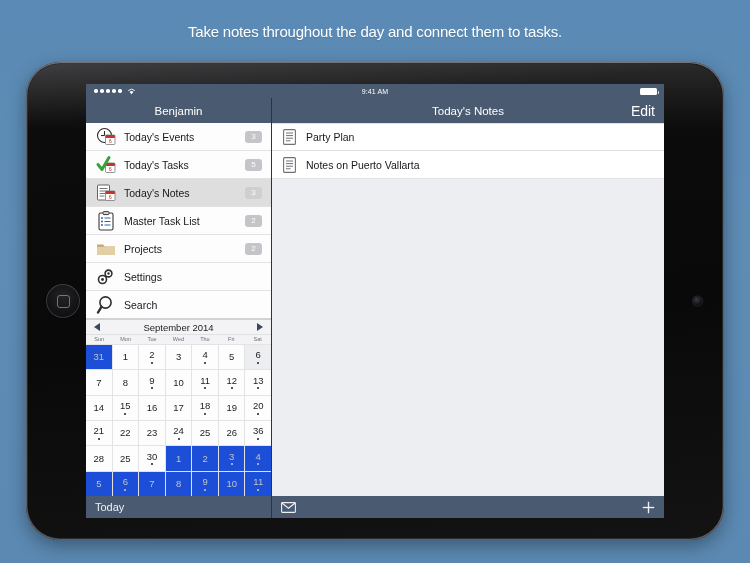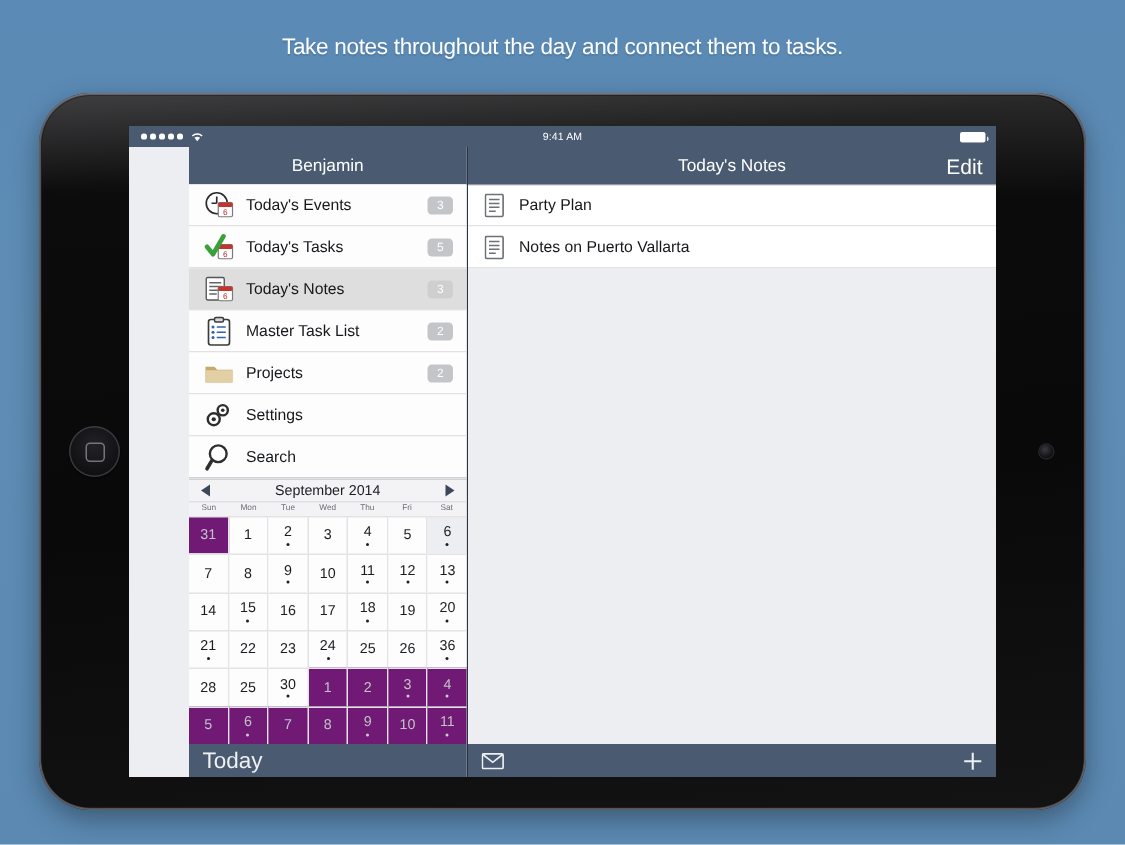--- a/index.html
+++ b/index.html
@@ -85,21 +85,21 @@
     position:absolute; right:7px; top:3.5px;
     width:17px; height:7px; border:1px solid rgba(255,255,255,0.85);
     border-radius:1.5px; background:#fff;
   }
   .sb-batt::after {
     content:""; position:absolute; right:-3px; top:2px;
     width:1.5px; height:3px; background:rgba(255,255,255,0.85);
     border-radius:0 1px 1px 0;
   }
 
-  .screen-body { flex:1; display:flex; min-height:0;margin-left:40px; }
+  .screen-body { flex:1; display:flex; min-height:0; }
 
   
   .pane-left {
     width:186px; flex:0 0 186px; display:flex; flex-direction:column;
     background:#fafafa; border-right:1px solid #2c3442;
   }
   .navbar {
     height:25px; background:#4a5a70; color:#fff;
     display:flex; align-items:center; justify-content:center;
     font-size:11.5px; flex:0 0 auto;
@@ -143,36 +143,36 @@
     flex:1; text-align:center; font-size:5.5px; color:#6b6e75; line-height:9px;
   }
   .cal-grid { flex:1; display:flex; flex-direction:column; }
   .cal-week { flex:1; display:flex; }
   .cal-cell {
     flex:1; position:relative; border-right:1px solid #e3e3e6; border-top:1px solid #e3e3e6;
     display:flex; flex-direction:column; align-items:center; justify-content:center;
     background:#fdfdfd;
   }
   .cal-cell:last-child { border-right:none; }
-  .cal-cell.out { background:#701a75; }
+  .cal-cell.out { background:#1d4ed8; }
   .cal-cell.today { background:#eceef2; }
   .cal-num { font-size:9.5px; color:#1b1d21; line-height:1; }
   .cal-cell.out .cal-num { color:#c2c3c7; }
   .cal-dot {
     width:2px; height:2px; border-radius:50%; background:#1b1d21;
     margin-top:2px;
   }
   .cal-cell.out .cal-dot { background:#cdced2; }
 
   
   .toolbar {
     height:22px; background:#4a5a70; display:flex; align-items:center;
     flex:0 0 auto;
   }
-  .toolbar-left { padding-left:9px; color:#eef0f3; font-size:15px; }
+  .toolbar-left { padding-left:9px; color:#eef0f3; font-size:11px; }
   .toolbar-right {
     flex:1; display:flex; align-items:center; justify-content:space-between;
     padding:0 9px;
   }
 
   
   .pane-right { flex:1; display:flex; flex-direction:column; min-width:0; background:#eceef2; }
   .navbar-right { position:relative; }
   .nav-edit { position:absolute; right:9px; color:#fff; font-size:14px; }
 

